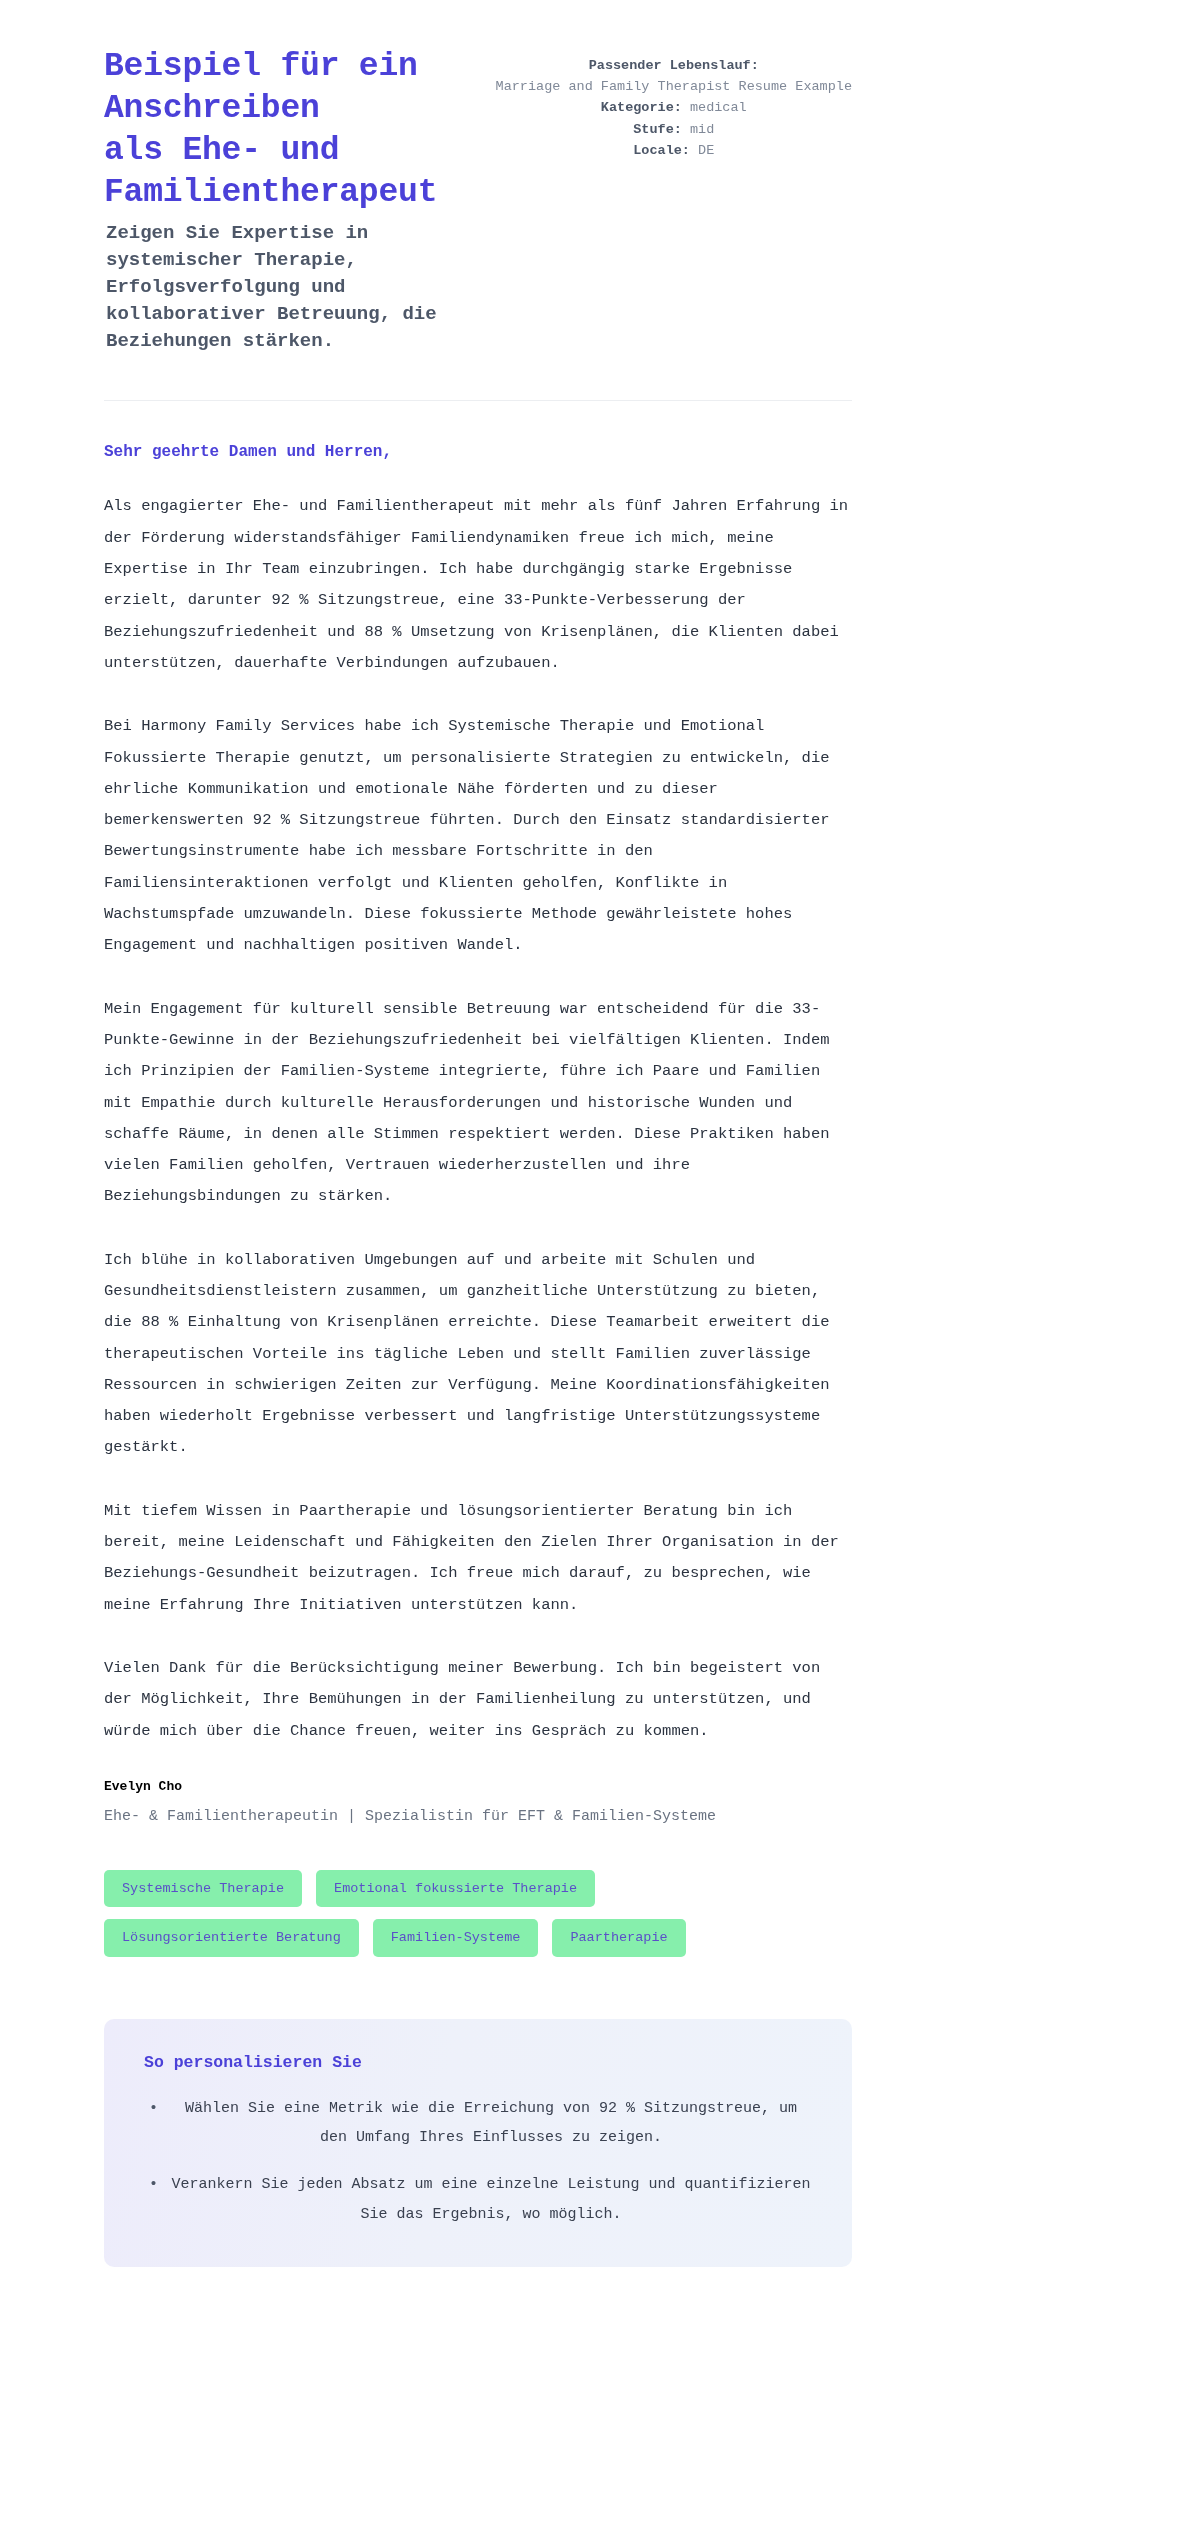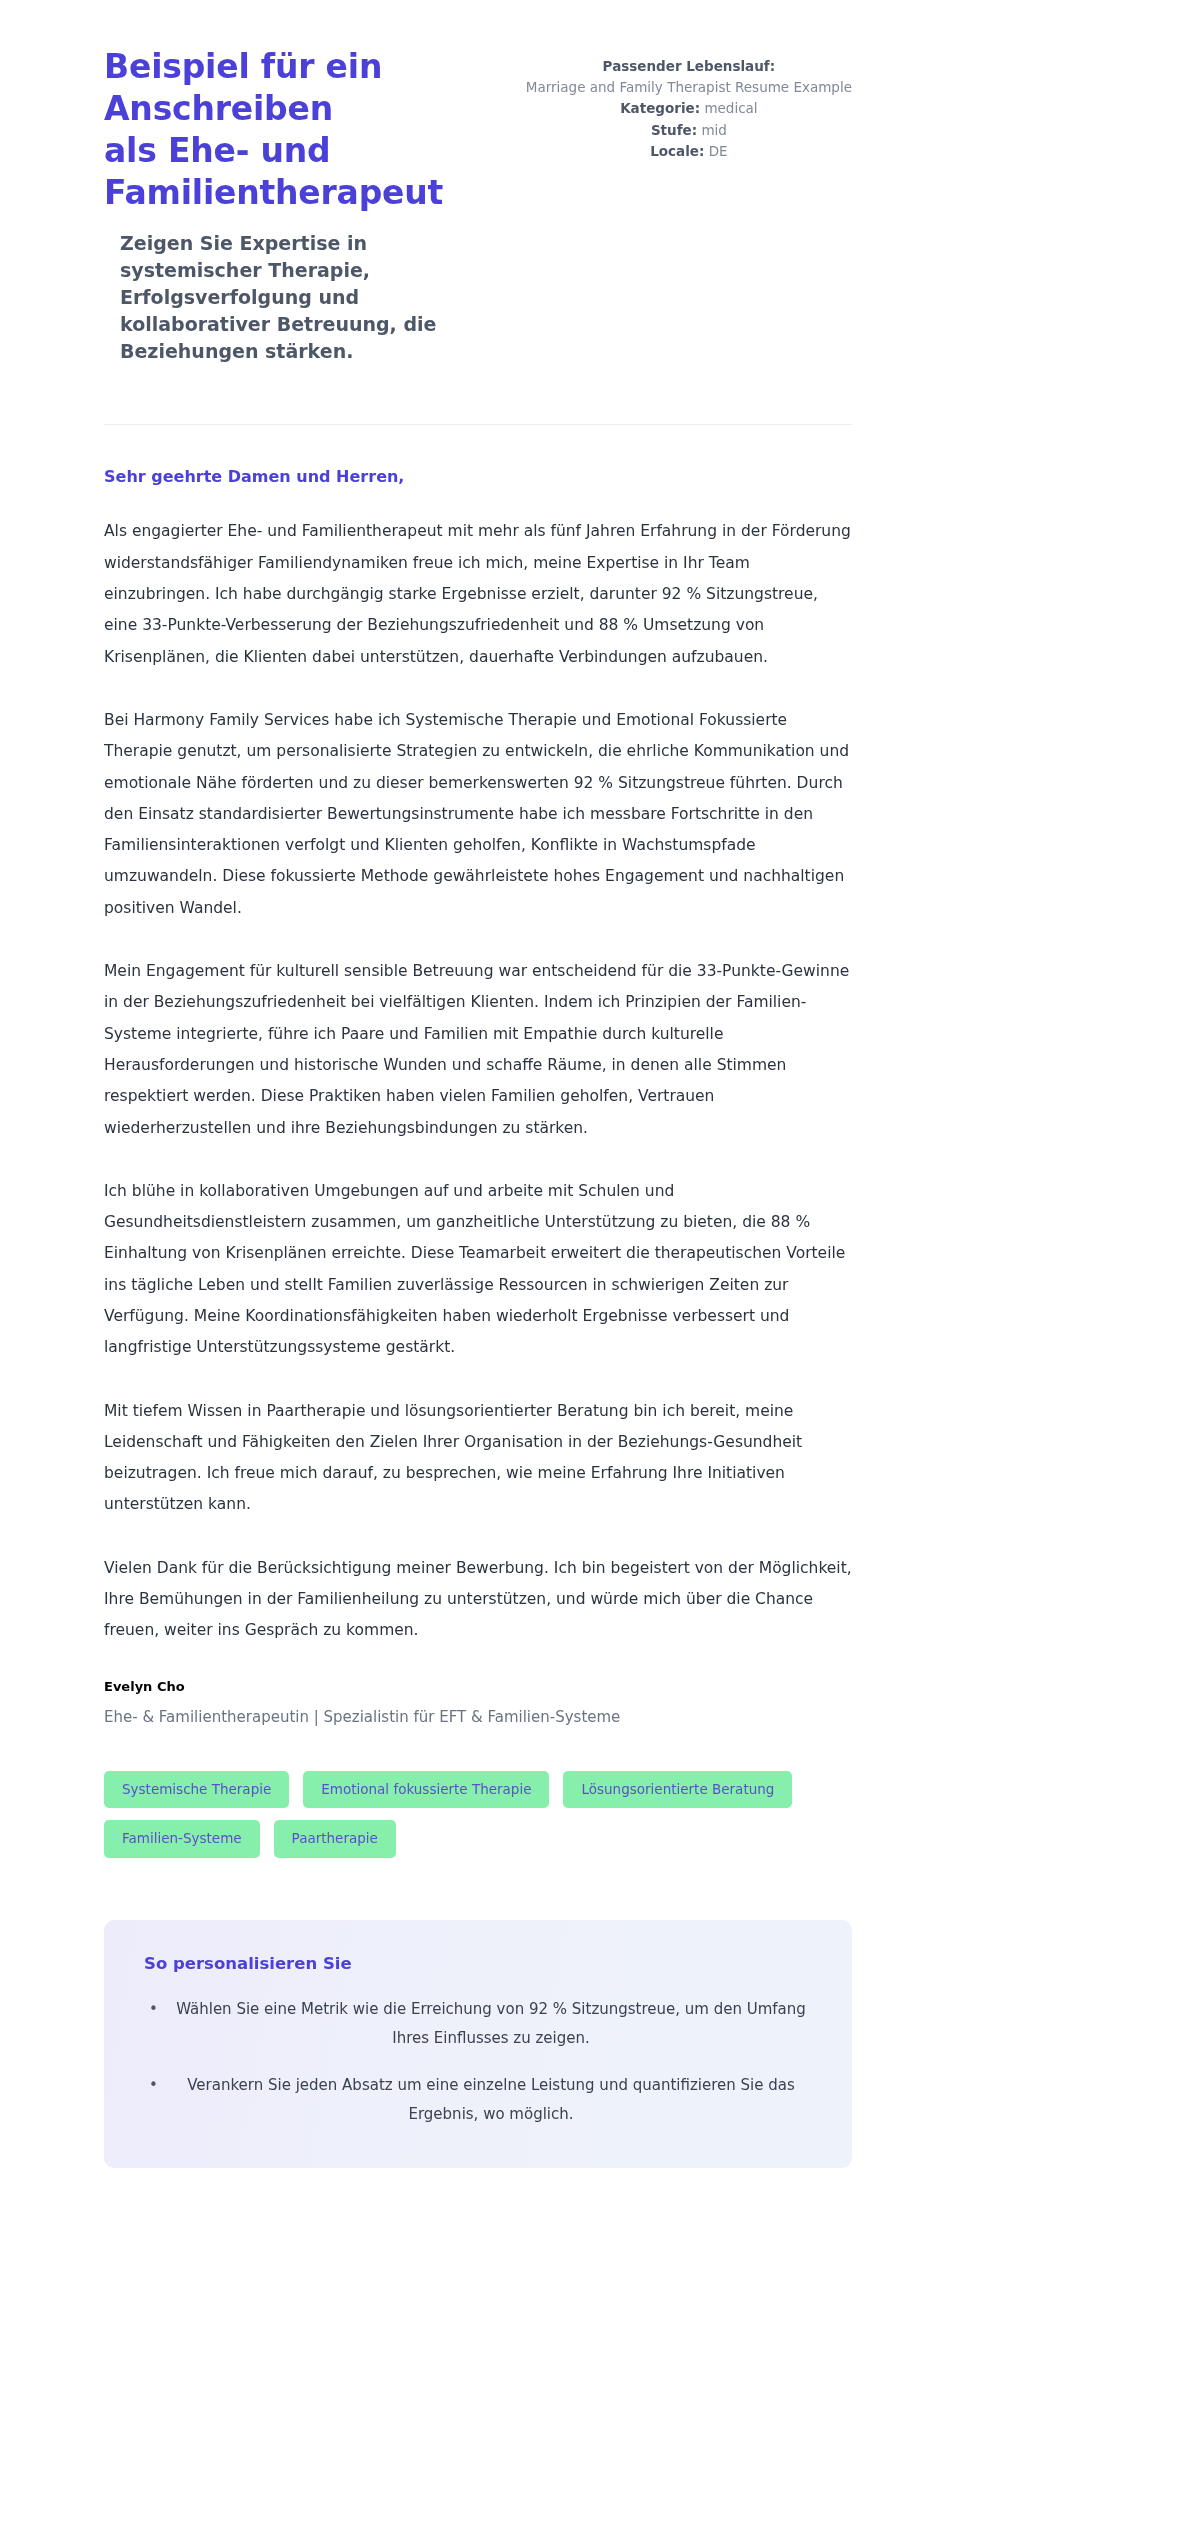--- a/index.html
+++ b/index.html
@@ -13,20 +13,21 @@
     width: 1200px;
     min-height: 2537px;
     font-family: "DejaVu Sans", "Liberation Sans", sans-serif;
     color: #2f3a4a;
     -webkit-font-smoothing: antialiased;
   }
 
   .page {
     width: 948px;
     padding: 46px 96px 60px 104px;
+    font-family: Liberation Mono, monospace;
   }
 
   
   .header {
     display: flex;
     align-items: flex-start;
     justify-content: space-between;
     gap: 40px;
   }
   .header-left { flex: 1 1 auto; max-width: 660px; }
@@ -37,21 +38,21 @@
     font-weight: 700;
     color: #4b41d8;
     margin: 0 0 6px 0;
     letter-spacing: -0.2px;
   }
   .doc-subtitle {
     font-size: 19px;
     line-height: 1.42;
     font-weight: 700;
     color: #4d5768;
-    margin: 16px;
+    margin: 2px;
     max-width: 640px;
   }
 
   .header-meta {
     flex: 0 0 auto;
     text-align: right;
     font-size: 13.5px;
     line-height: 1.52;
     color: #7b8495;
     padding-top: 10px;

